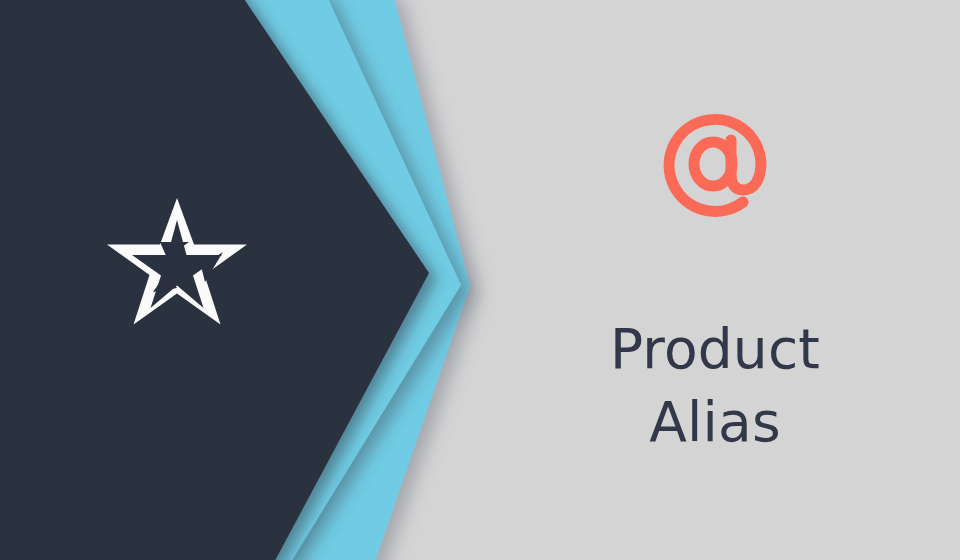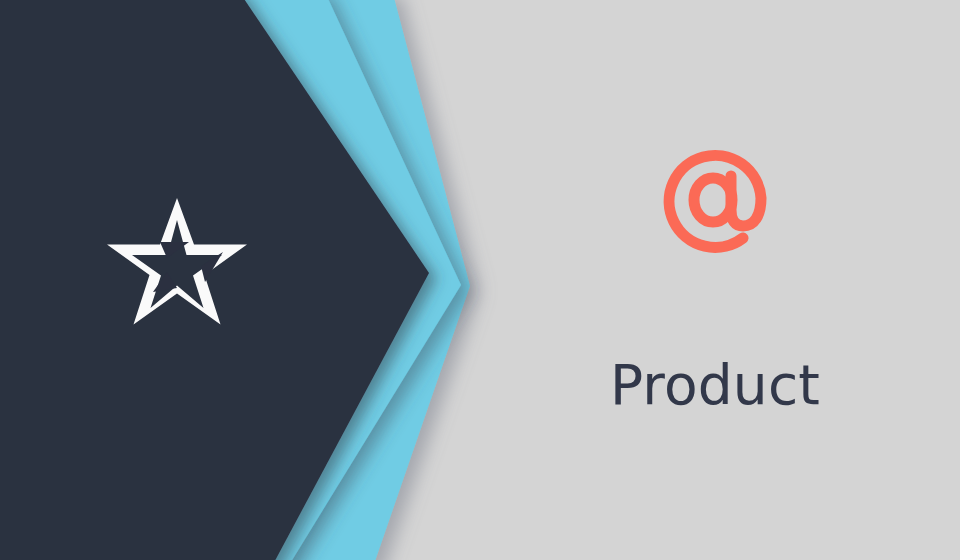--- a/index.html
+++ b/index.html
@@ -151,17 +151,18 @@
                  C 102 74 95 84 84 84
                  C 76 84 72 78 72 68
                  L 72 34" fill="none" stroke="#fb6a56" stroke-width="11" stroke-linecap="round" stroke-linejoin="round"></path>
 
         <ellipse cx="54" cy="58" rx="19" ry="22" fill="none" stroke="#fb6a56" stroke-width="11"></ellipse>
       </svg>
     </div>
 
     <div class="title-block">
       <span class="title-line">Product</span>
+      <span class="title-line">Alias</span>
     </div>
 
   </div>
 
 </div>
 
 </body></html>

